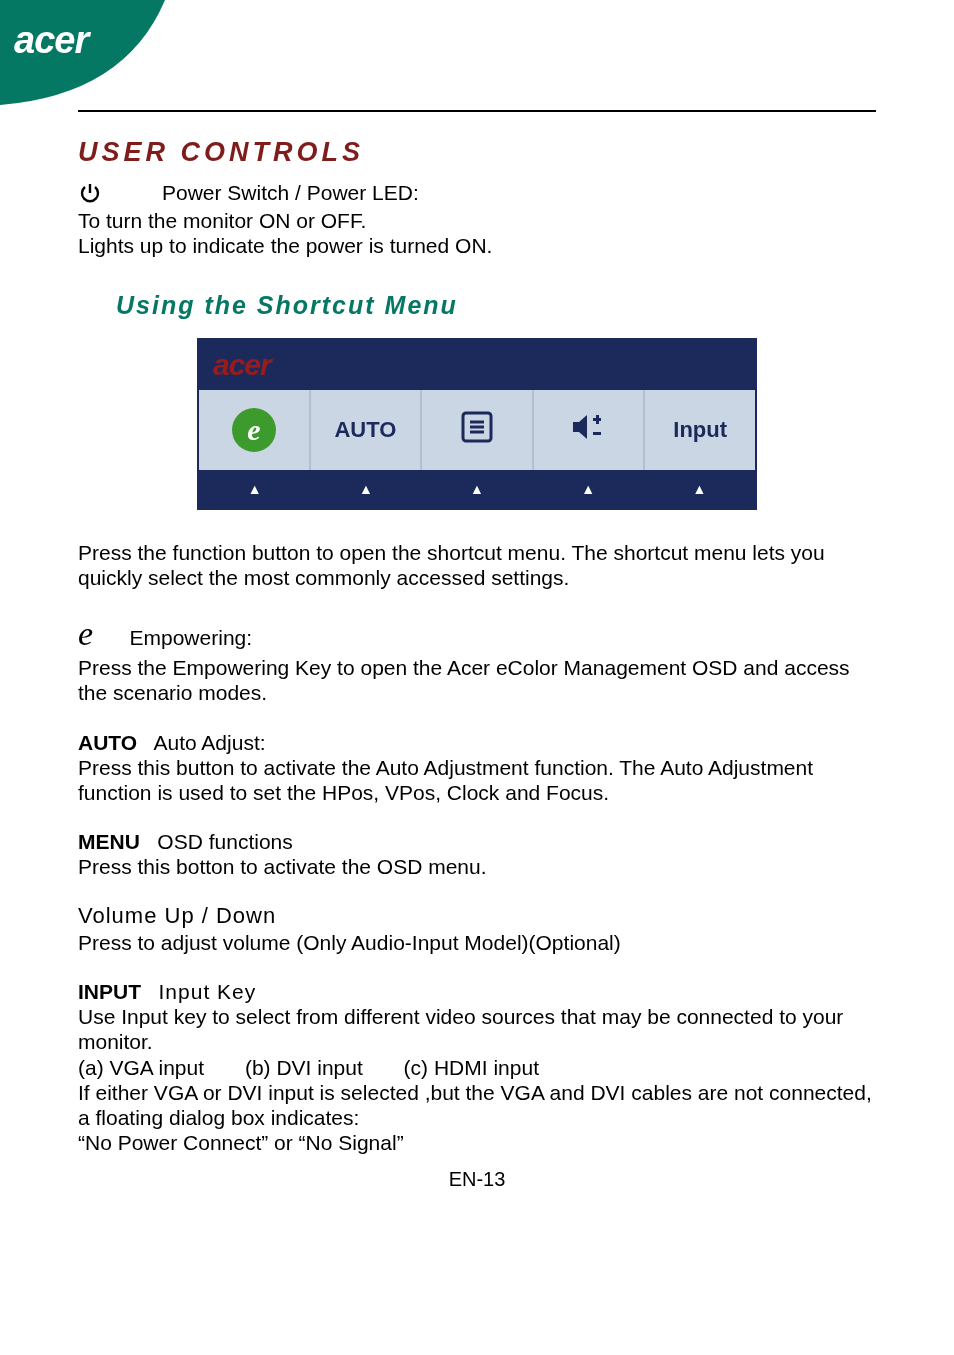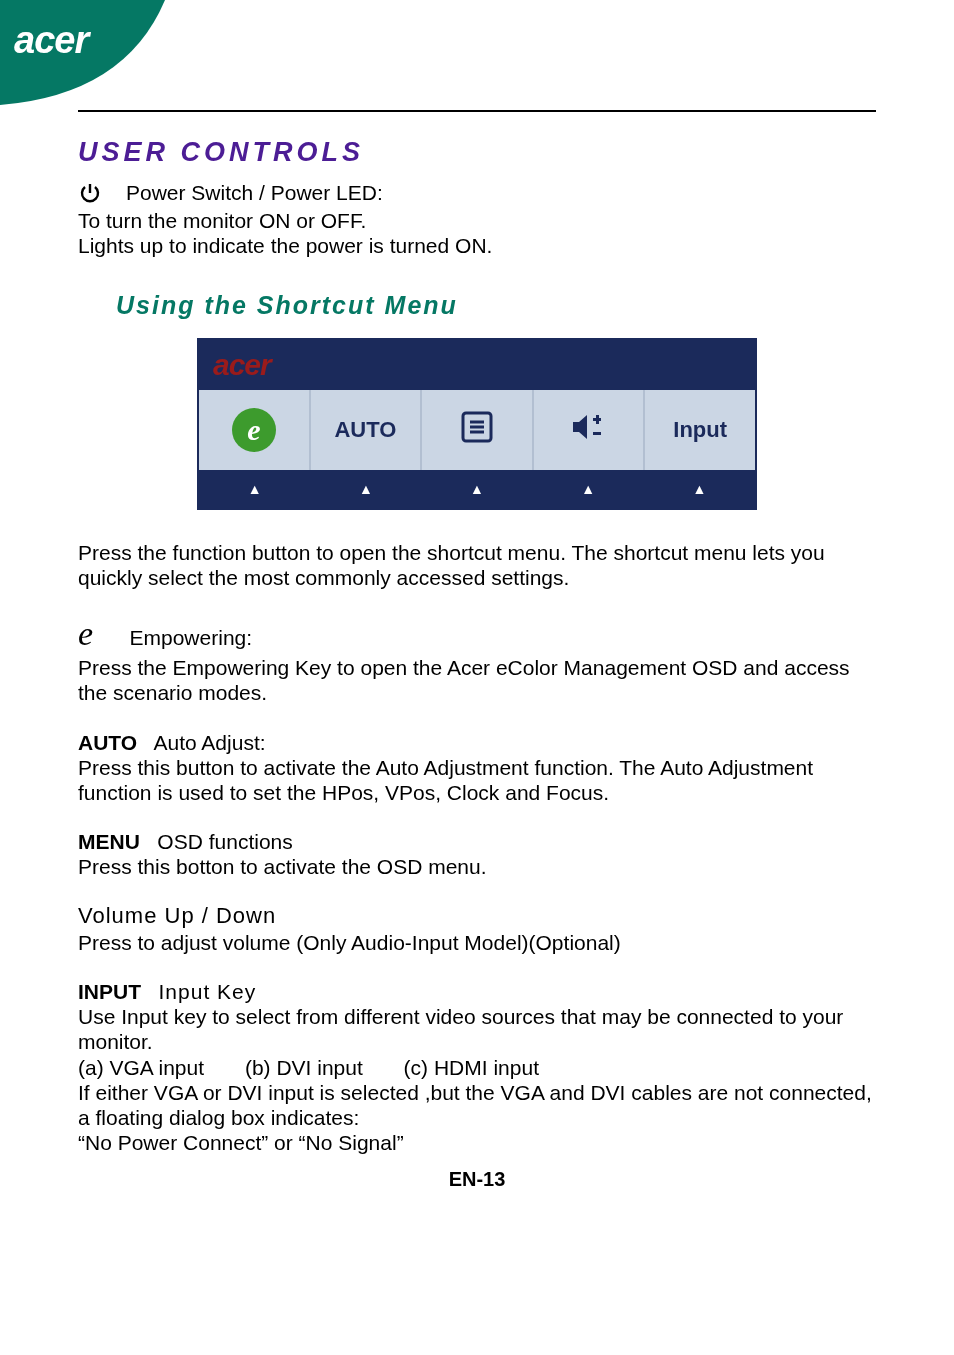--- a/index.html
+++ b/index.html
@@ -30,38 +30,38 @@
     font-style: italic;
     letter-spacing: -1px;
   }
   .content {
     position: absolute;
     left: 78px; right: 78px;
     top: 110px;
   }
   hr.top { border: none; border-top: 2px solid #000; margin-bottom: 24px; }
   .h1 {
-    color: #4c1d95;
+    color: #7f1d1d;
     font-style: italic;
     font-weight: bold;
     letter-spacing: 4px;
     font-size: 27px;
     margin-bottom: 12px;
   }
   .h2 {
     color: #057864;
     font-style: italic;
     font-weight: bold;
     letter-spacing: 2px;
     font-size: 25px;
     margin-top: 32px;
     margin-bottom: 18px;
     margin-left: 38px;
   }
-  .power-row { display: flex; align-items:center; gap:24px; margin-bottom:2px;}
+  .power-row { display: flex; align-items:center; gap:60px; margin-bottom:2px;}
   .body-p { font-size:21px; margin:0; }
   .block { margin-top: 24px; }
   .lead-label { font-weight: bold; }
   .volume-h { letter-spacing: 1px; font-size:22px; font-weight: normal;}
   
   .osd-wrap { display:flex; justify-content:center; margin: 0 0 30px; }
   .osd {
     width: 560px;
     background: #cbd6e4;
     border: 2px solid #1b2a5b;
@@ -102,21 +102,21 @@
   .osd-arrows {
     background:#1b2a5b;
     height: 38px;
     display:flex;
   }
   .osd-arrows div {
     flex:1; display:flex; align-items:center; justify-content:center;
     color:#fff; font-size: 14px;
   }
   .page-num {
-    text-align:center; font-weight:bold; font-size:20px; margin-top:12px;
+    text-align:center; font-weight:normal; font-size:20px; margin-top:12px;
     font-family: Arial, sans-serif;
   }
   .icon-inline { display:inline-flex; vertical-align:middle; }
   .e-inline {
     font-style: italic; font-family: Georgia, serif; font-size:34px;
     display:inline-block; width:34px;
   }
 </style>
 </head>
 <body>

